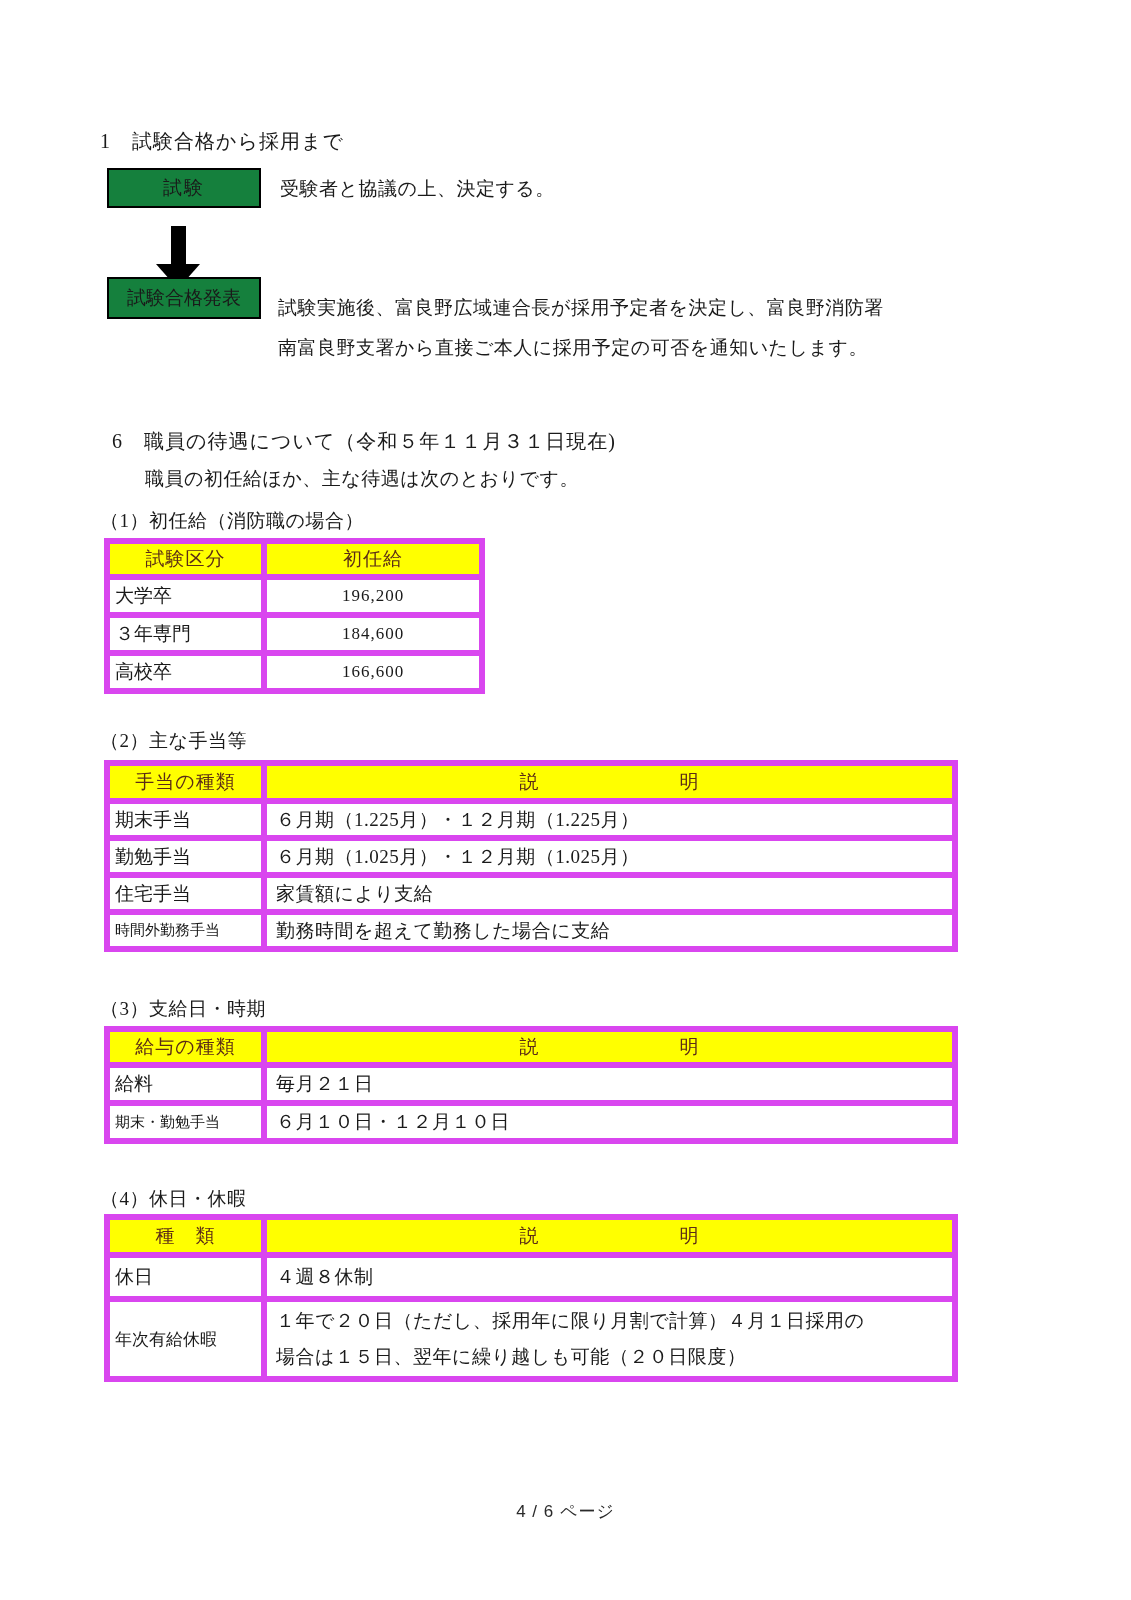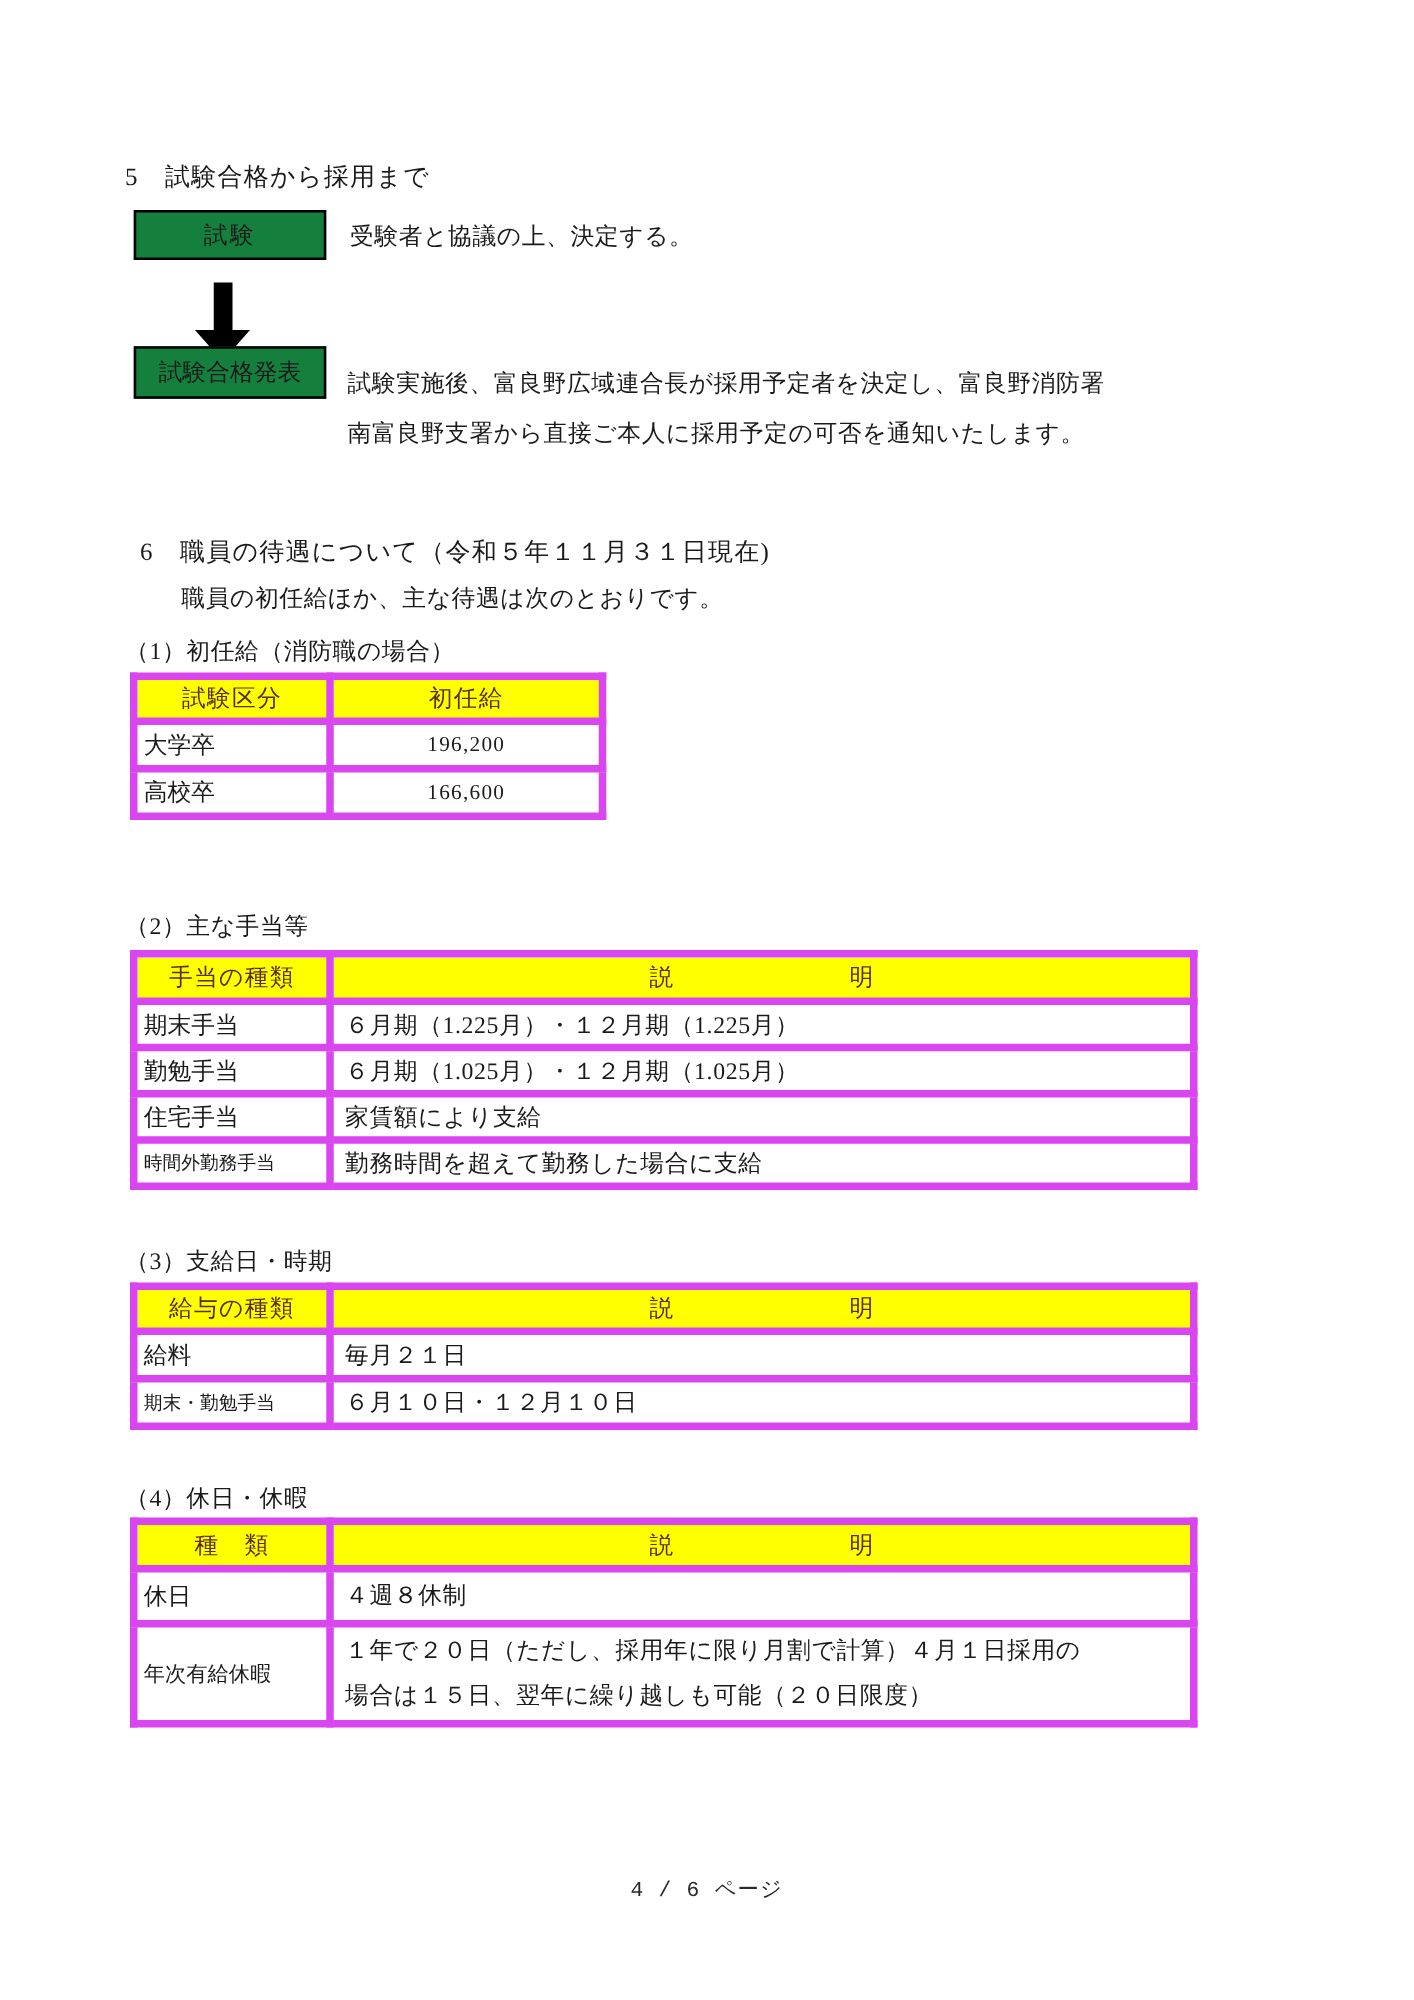--- a/index.html
+++ b/index.html
@@ -75,29 +75,29 @@
   .t4 tr.hdr{height:38px;} .t4 tr.r{height:37px;} .t4 tr.tall{height:72px;}
   .t4 td.c2{line-height:36px;}
   .t1-title{left:100px;top:508px;}
   .t2-title{left:100px;top:728px;}
   .t3-title{left:100px;top:996px;}
   .t4-title{left:100px;top:1186px;}
 
   .footer{
     left:0;top:1500px;width:100%;
     text-align:center;font-size:17px;letter-spacing:1px;color:#2a2a2a;
-    font-family:Liberation Mono, monospace;
+    font-family:Liberation Sans, sans-serif;
   }
 </style>
 </head>
 <body>
 
 <div class="page">
 
-  <div class="abs heading" style="left:100px;top:128px;">5　試験合格から採用まで</div>
+  <div class="abs heading" style="left:100px;top:128px;">1　試験合格から採用まで</div>
 
   <div class="flow-box box-exam">
     <span>試験</span>
   </div>
   <div class="abs bodytext note1">受験者と協議の上、決定する。</div>
 
   <div class="down-arrow">
     <div class="shaft"></div>
     <div class="head"></div>
   </div>
@@ -120,20 +120,24 @@
     <tbody>
         <tr class="hdr">
       <th>試験区分</th>
       <th>初任給</th>
     </tr>
     <tr class="r">
       <td class="c1">大学卒</td>
       <td class="num">196,200</td>
     </tr>
     <tr class="r">
+      <td class="c1">３年専門</td>
+      <td class="num">184,600</td>
+    </tr>
+    <tr class="r">
       <td class="c1">高校卒</td>
       <td class="num">166,600</td>
     </tr>
   </tbody>
     </table>
 
   <div class="abs tbl-title t2-title">（2）主な手当等</div>
   <table class="doc abs t2">
     <colgroup>
         <col style="width:157px">

